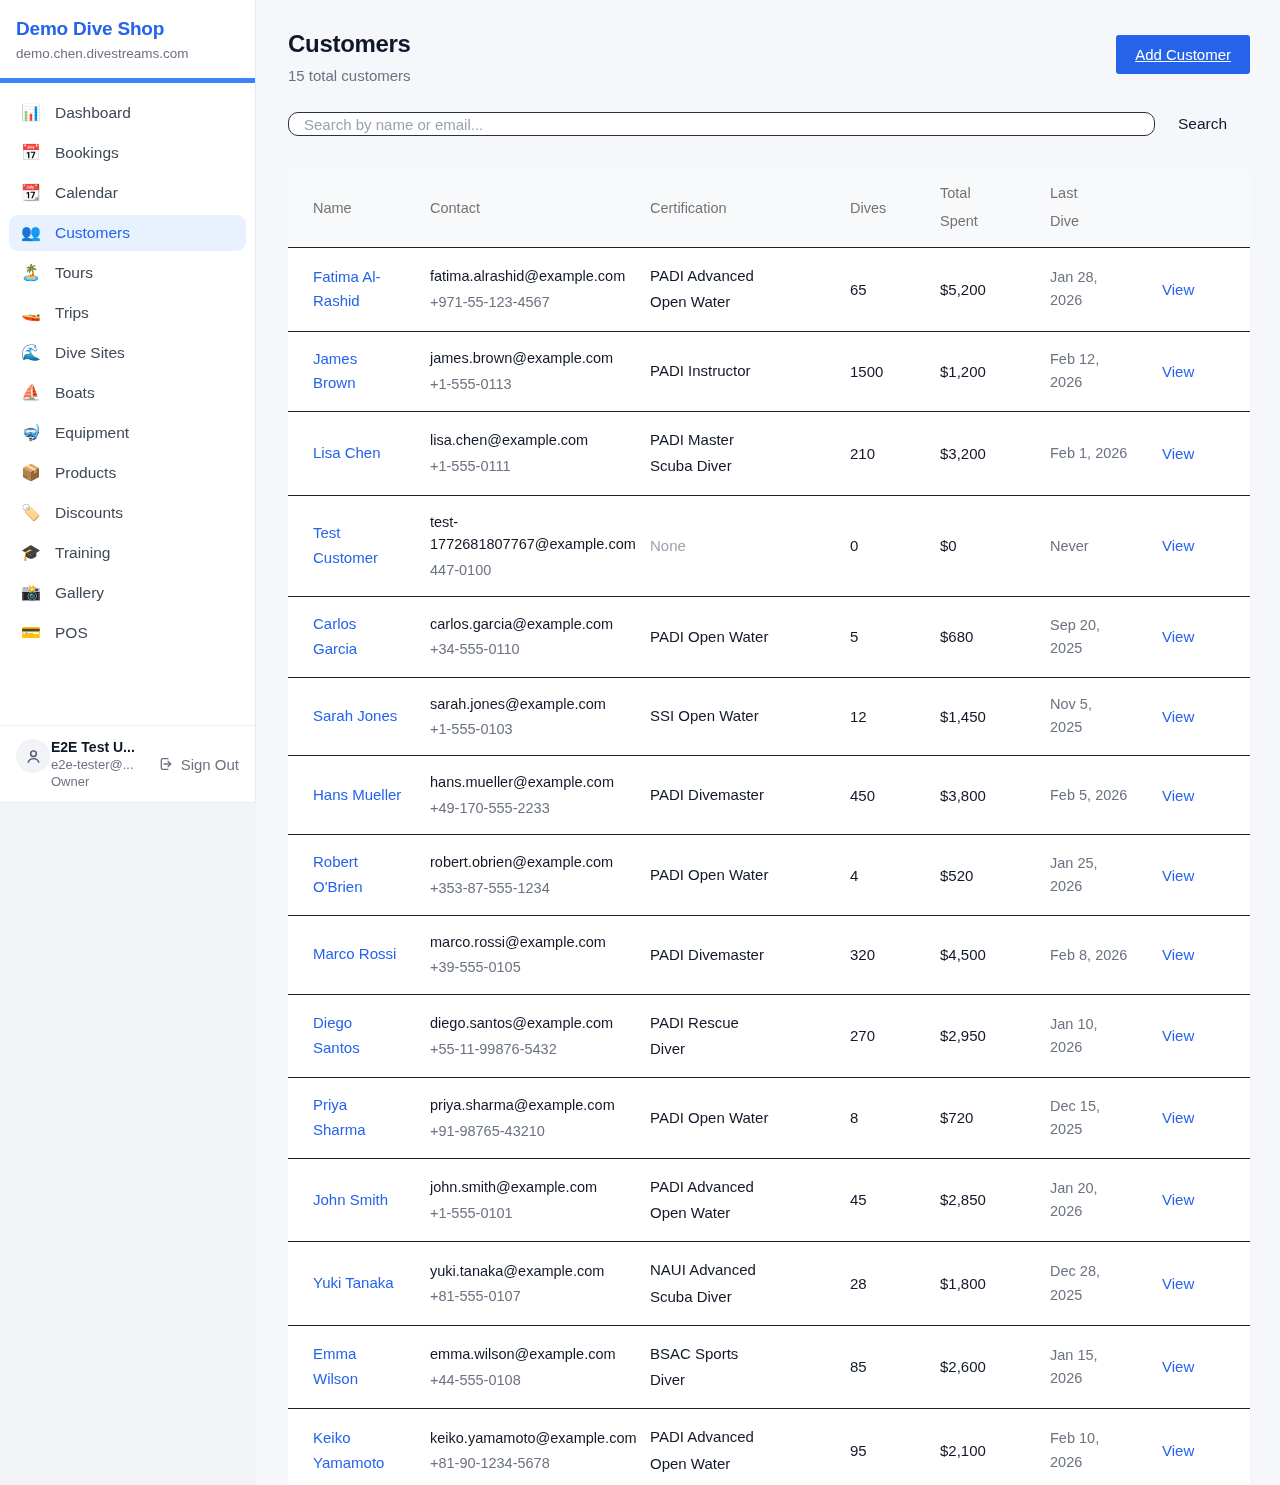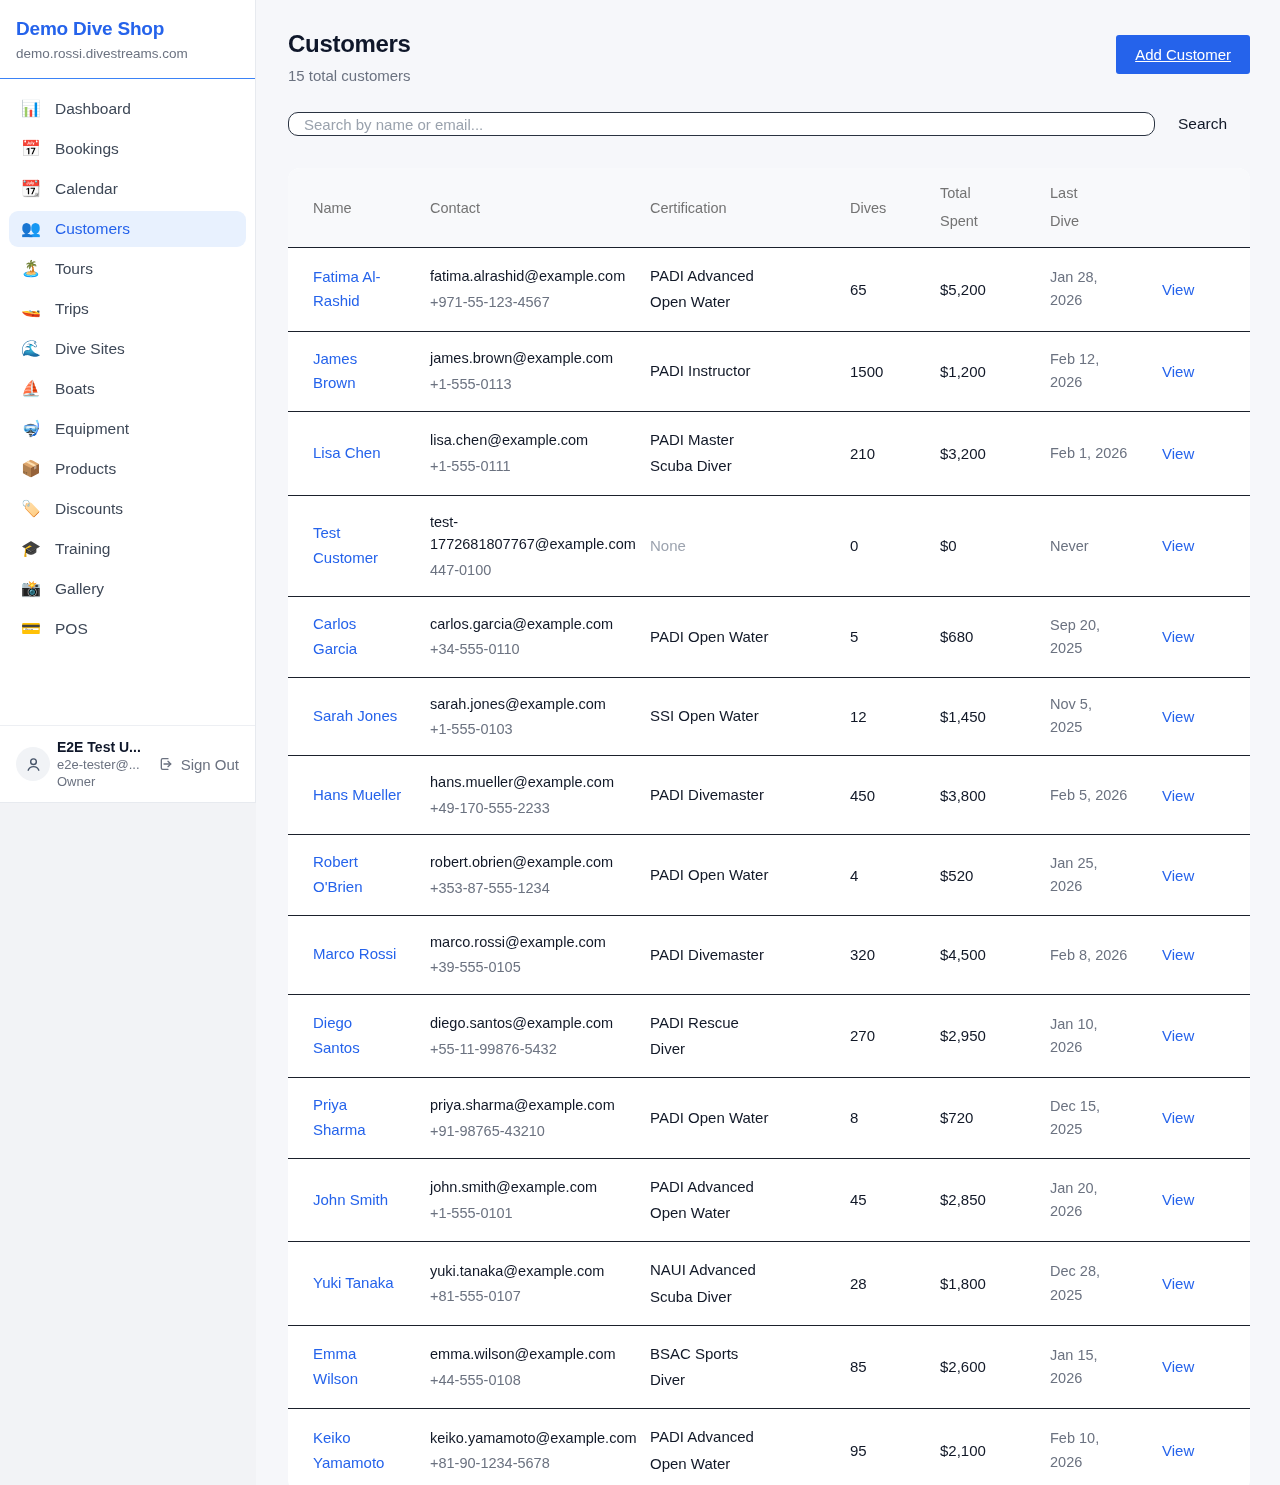--- a/index.html
+++ b/index.html
@@ -13,36 +13,36 @@
   }
   
   .sidebar {
     position:absolute; left:0; top:0;
     width:256px; height:803px;
     background:#ffffff;
     border-right:1px solid #e7eaef;
     border-bottom:1px solid #e7eaef;
     display:flex; flex-direction:column;
   }
-  .sidebar-header { padding:18px 16px 17px 16px; border-bottom:1px solid #3b82f6; }
+  .sidebar-header { padding:18px 16px 17px 16px; border-bottom:5px solid #3b82f6; }
   .shop-name { color:#2563eb; font-size:19px; font-weight:700; letter-spacing:-0.2px; }
   .shop-domain { color:#6b7280; font-size:13.5px; margin-top:6px; }
   .nav { padding:12px 9px 0 9px; flex:1; }
   .nav-item {
     display:flex; align-items:center; gap:13px;
     padding:9px 11px; margin-bottom:4px;
     border-radius:9px; cursor:pointer;
     color:#3e4857; font-size:15.5px;
   }
   .nav-item.active { background:#e8f1fe; color:#2563eb; }
   .nav-icon { width:22px; font-size:16px; line-height:1; text-align:center; flex:0 0 22px; }
   .sidebar-footer {
     border-top:1px solid #edeff3;
     padding:13px 16px;
-    display:flex; align-items:center; gap:7px;
+    display:flex; gap:1px;
   }
   .avatar {
     width:34px; height:34px; border-radius:50%;
     background:#f1f3f6; flex:0 0 34px;
     display:flex; align-items:center; justify-content:center;
   }
   .user-block { flex:1; min-width:0; }
   .user-name { font-size:14px; font-weight:700; color:#0f172a; }
   .user-email, .user-role { font-size:13px; color:#6b7280; margin-top:2px; }
   .signout {
@@ -99,21 +99,21 @@
   .cert-muted { color:#9ca3af; }
   .date-text { display:inline-block; max-width:78px; color:#6b7280; font-size:14.5px; line-height:1.6; }
   .view-link { color:#2563eb; font-weight:500; font-size:15px; cursor:pointer;text-align:right; }
 </style>
 </head>
 <body>
 
 <aside class="sidebar">
   <div class="sidebar-header">
     <div class="shop-name">Demo Dive Shop</div>
-    <div class="shop-domain">demo.rossi.divestreams.com</div>
+    <div class="shop-domain">demo.chen.divestreams.com</div>
   </div>
 
   <nav class="nav">
       <div class="nav-item">
         <span class="nav-icon">📊</span>
         <span>Dashboard</span>
       </div>
       <div class="nav-item">
         <span class="nav-icon">📅</span>
         <span>Bookings</span>

